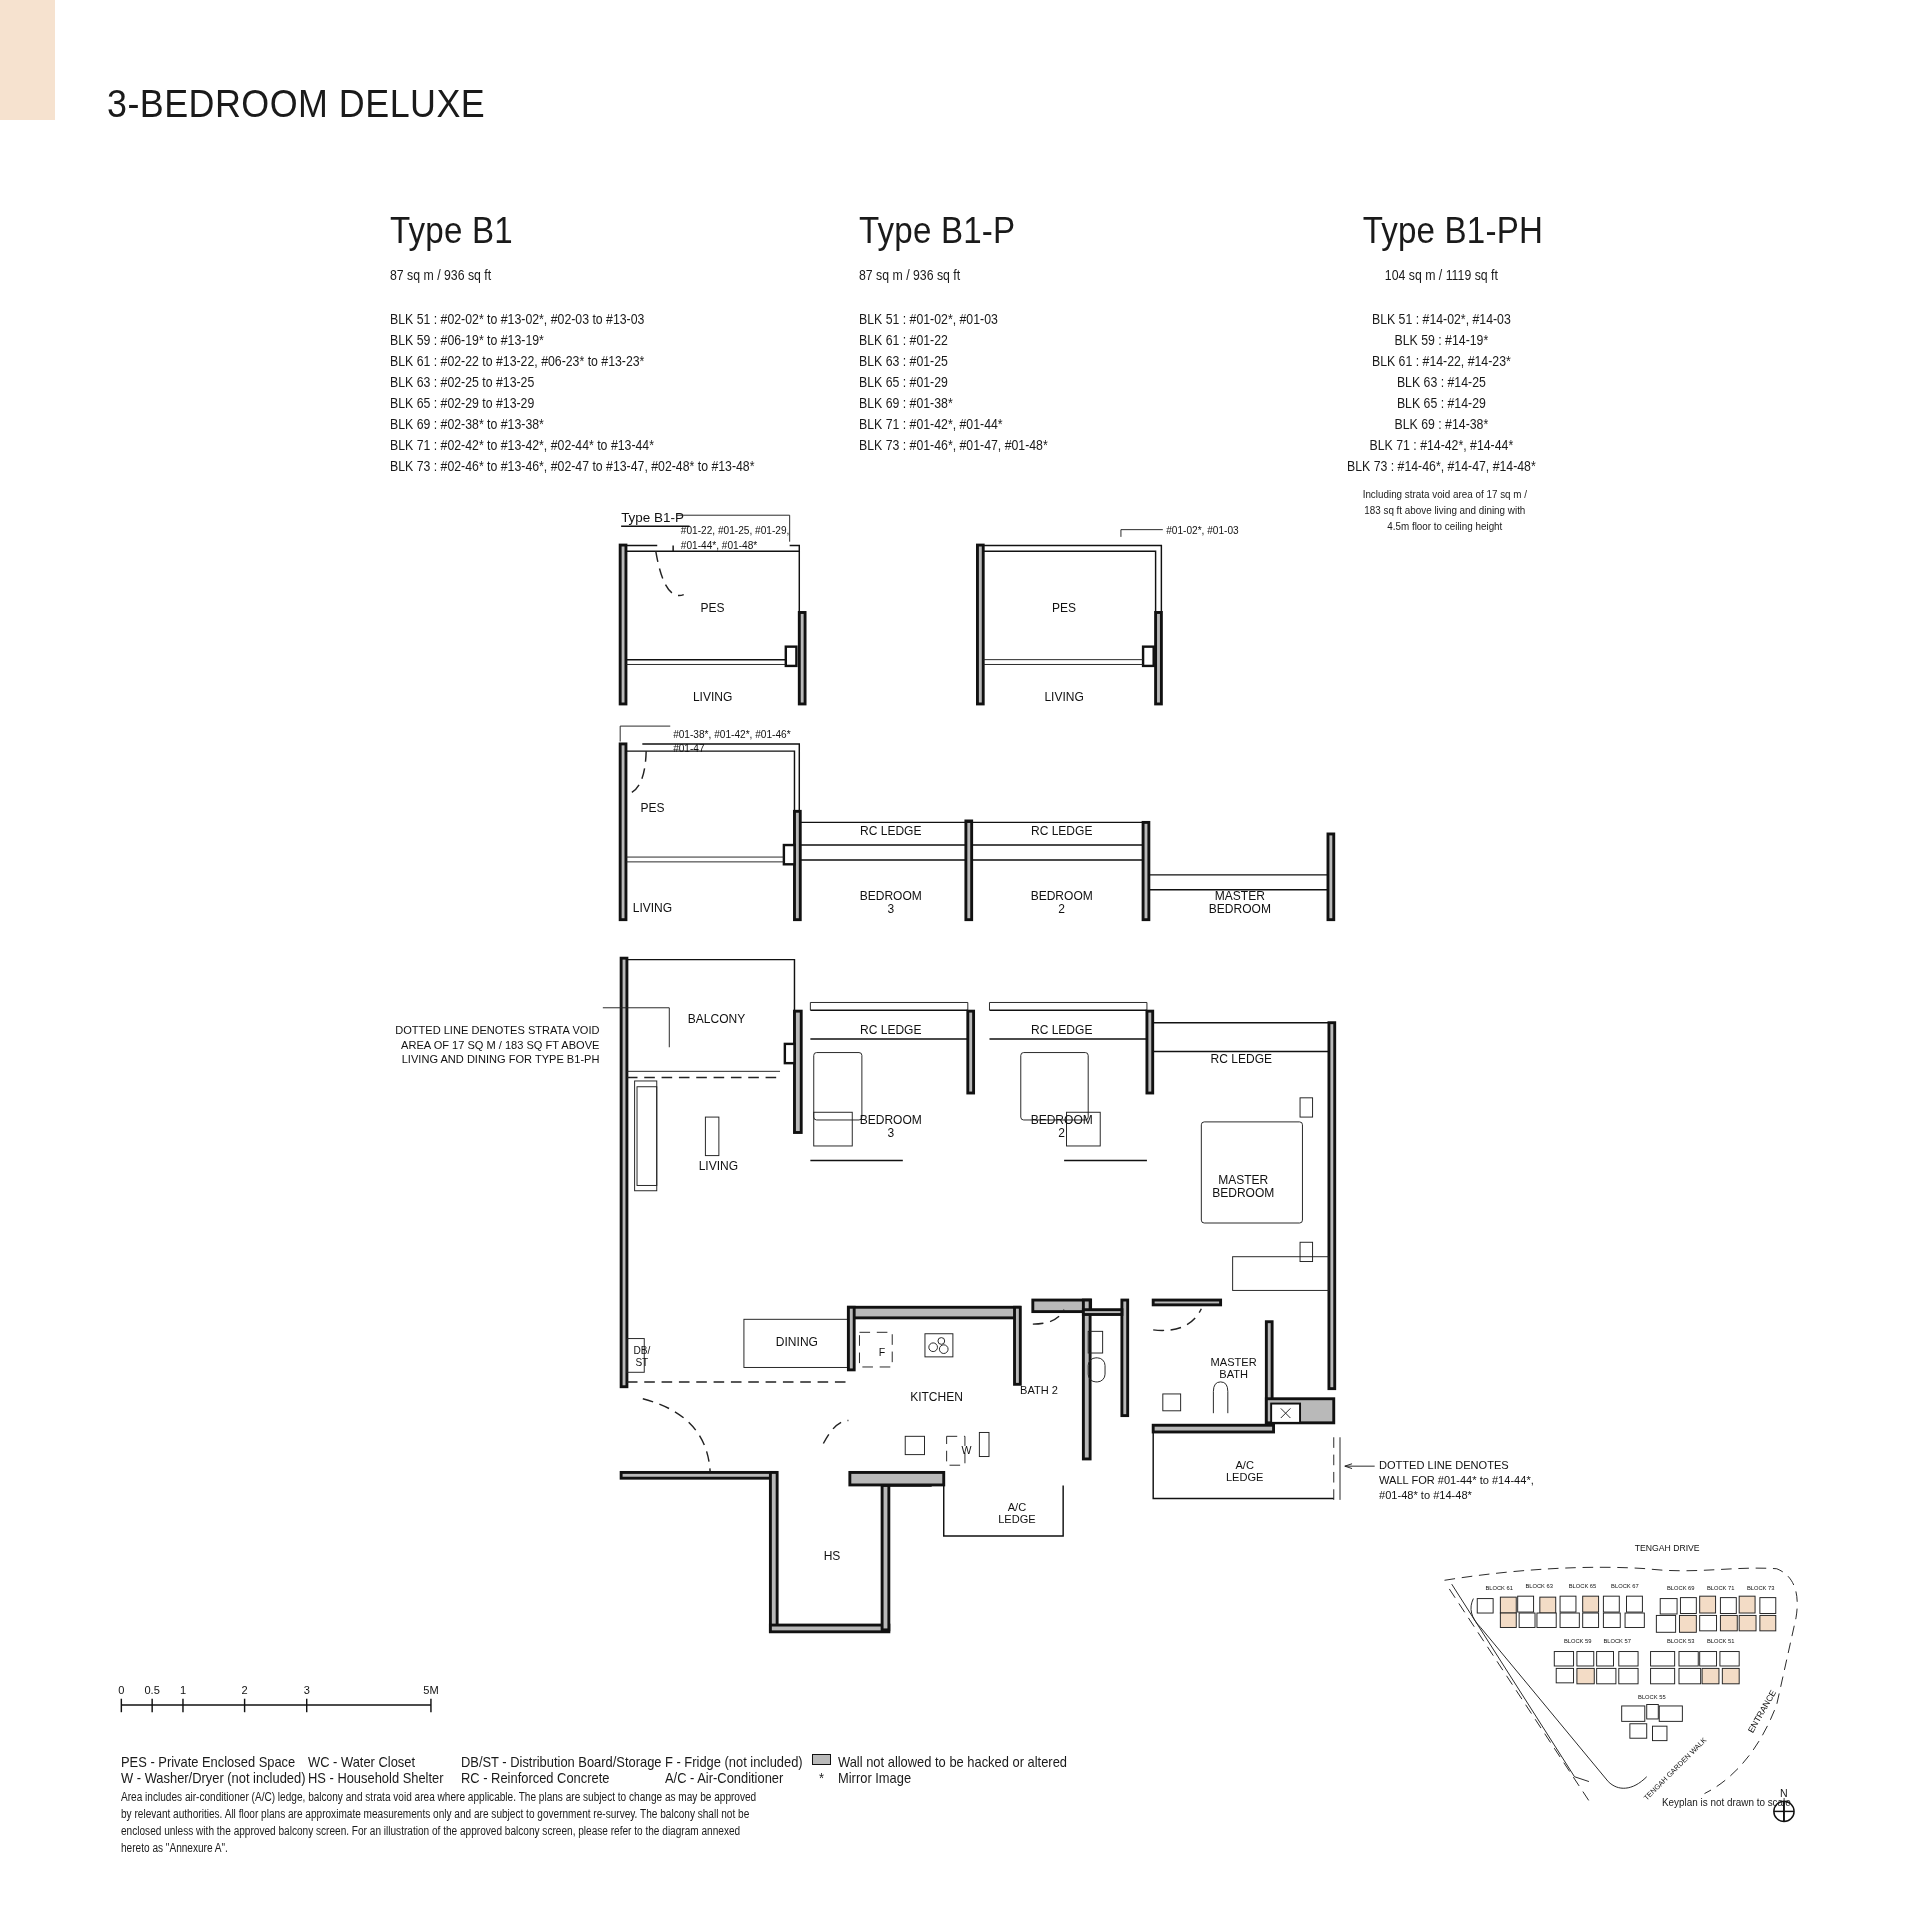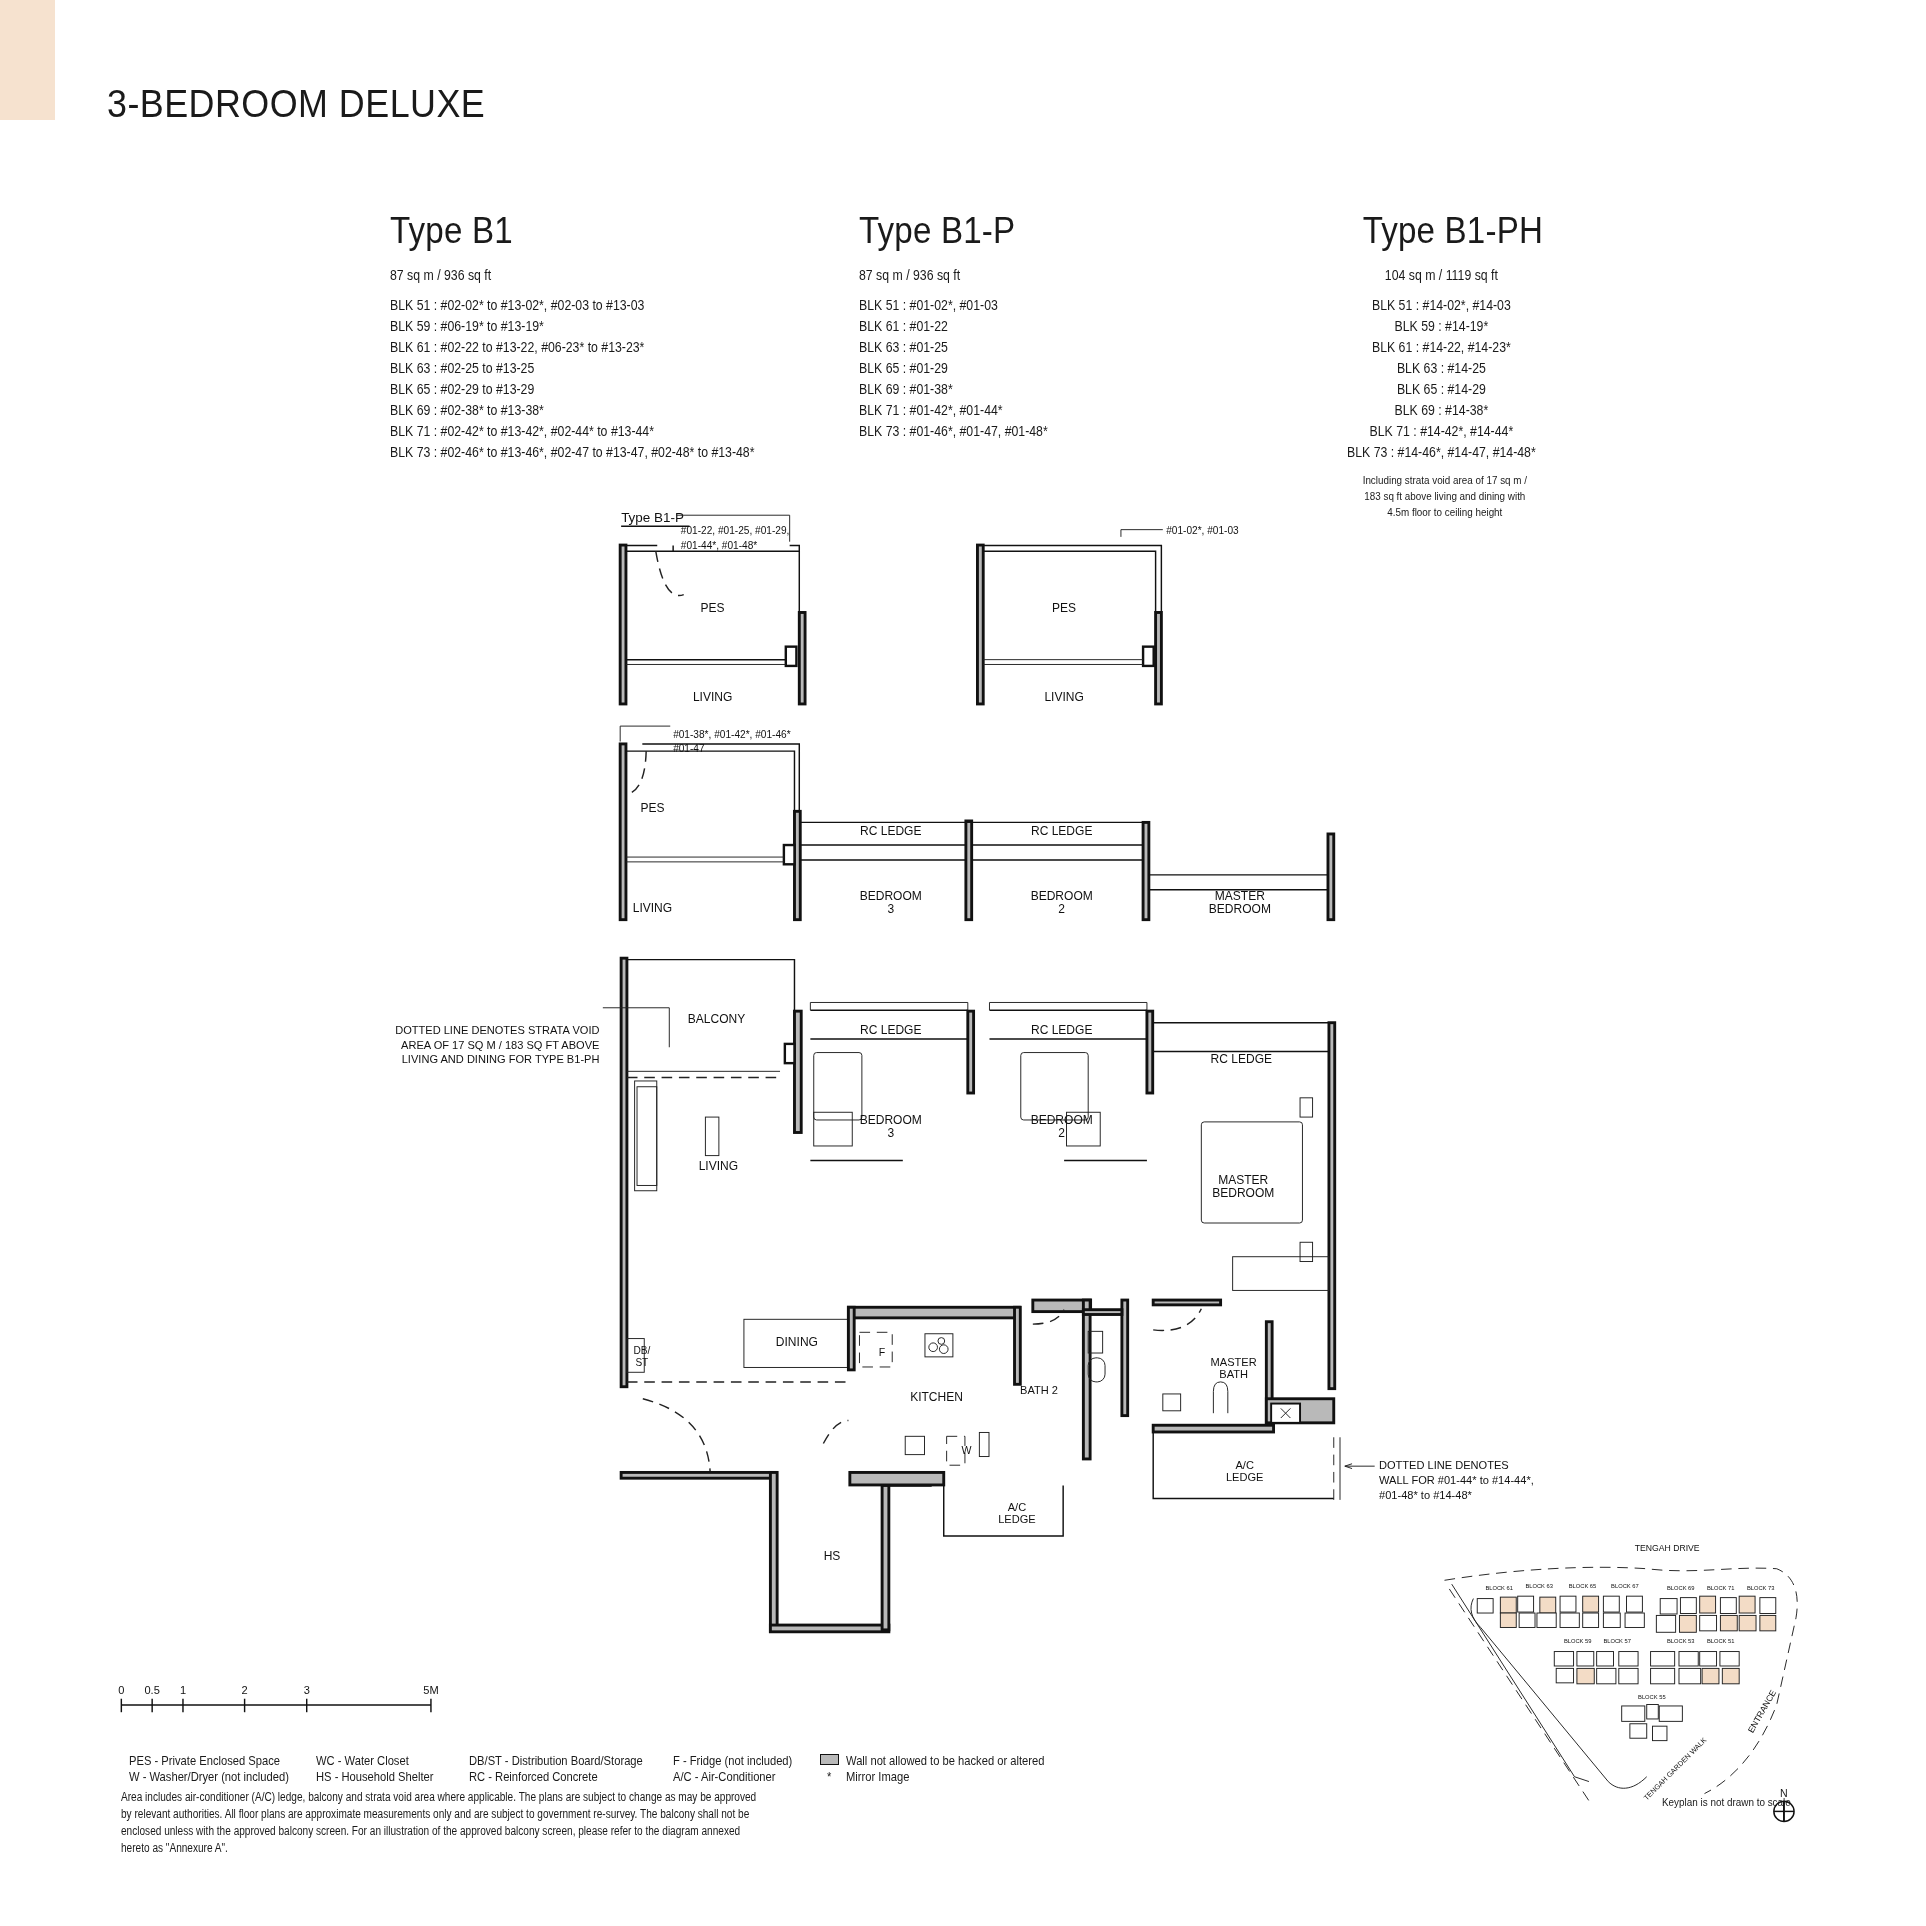--- a/index.html
+++ b/index.html
@@ -3,26 +3,26 @@
 <meta charset="utf-8">
 <style>
   html, body { margin:0; padding:0; background:#ffffff; }
   body { width:1926px; height:1926px; position:relative; overflow:hidden;
          font-family:"Liberation Sans", "DejaVu Sans", sans-serif; color:#1a1a1a; }
   .corner-tab { position:absolute; left:0; top:0; width:55px; height:120px; background:#f6e2cf; }
   .page-title { position:absolute; left:107px; top:82px; font-size:39px; letter-spacing:0.5px; font-weight:400; transform:scaleX(0.92); transform-origin:left top; }
   .type-col { position:absolute; top:209px; }
   .type-name { font-size:36px; line-height:43px; letter-spacing:0.2px; transform:scaleX(0.92); transform-origin:left top; white-space:nowrap; }
   .type-area { font-size:15px; margin-top:13.5px; transform:scaleX(0.82); transform-origin:left top; white-space:nowrap; }
-  .units { margin-top:11px; }
+  .units { margin-top:25px; }
   .unit-line { font-size:15px; line-height:21px; transform:scaleX(0.82); transform-origin:left top; white-space:nowrap; }
   .type-note { margin-top:10.6px; font-size:11.6px; line-height:16px; transform:scaleX(0.85); transform-origin:left top; white-space:nowrap; }
   svg.plan { position:absolute; left:0; top:0; }
   .plan text { font-family:"Liberation Sans", "DejaVu Sans", sans-serif; fill:#111; }
-  .legend { position:absolute; left:121px; top:1753px; font-size:13px;margin-left:8px; }
+  .legend { position:absolute; left:121px; top:1753px; font-size:15px; }
   .legend-grid { position:relative; width:963px; height:39px; }
   .legend-item { position:absolute; white-space:nowrap; transform:scaleX(0.86); transform-origin:left top; }
   .legend-swatch { position:absolute; width:17.3px; height:8.7px; background:#b9b9b9; border:1.4px solid #111; }
   .disclaimer { position:absolute; left:121px; top:1789px; width:770px; font-size:12px; line-height:17px; transform:scaleX(0.84); transform-origin:left top; }
   .keyplan-note { position:absolute; left:1662px; top:1796px; font-size:11px; white-space:nowrap; transform:scaleX(0.9); transform-origin:left top; }
   .north-label { position:absolute; left:1780px; top:1787px; font-size:10.6px; }
 </style>
 </head>
 <body>
 

